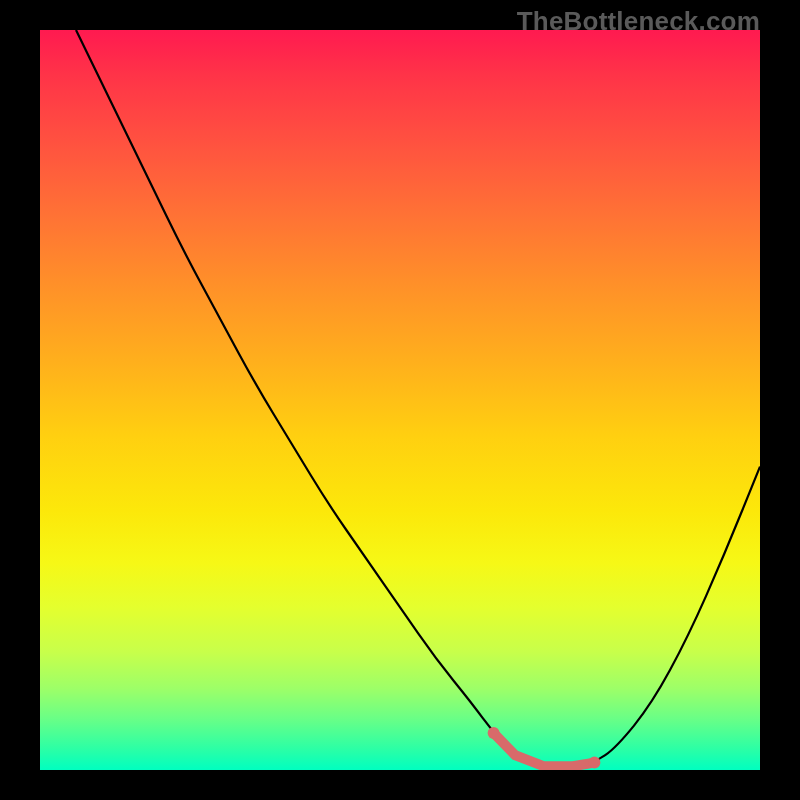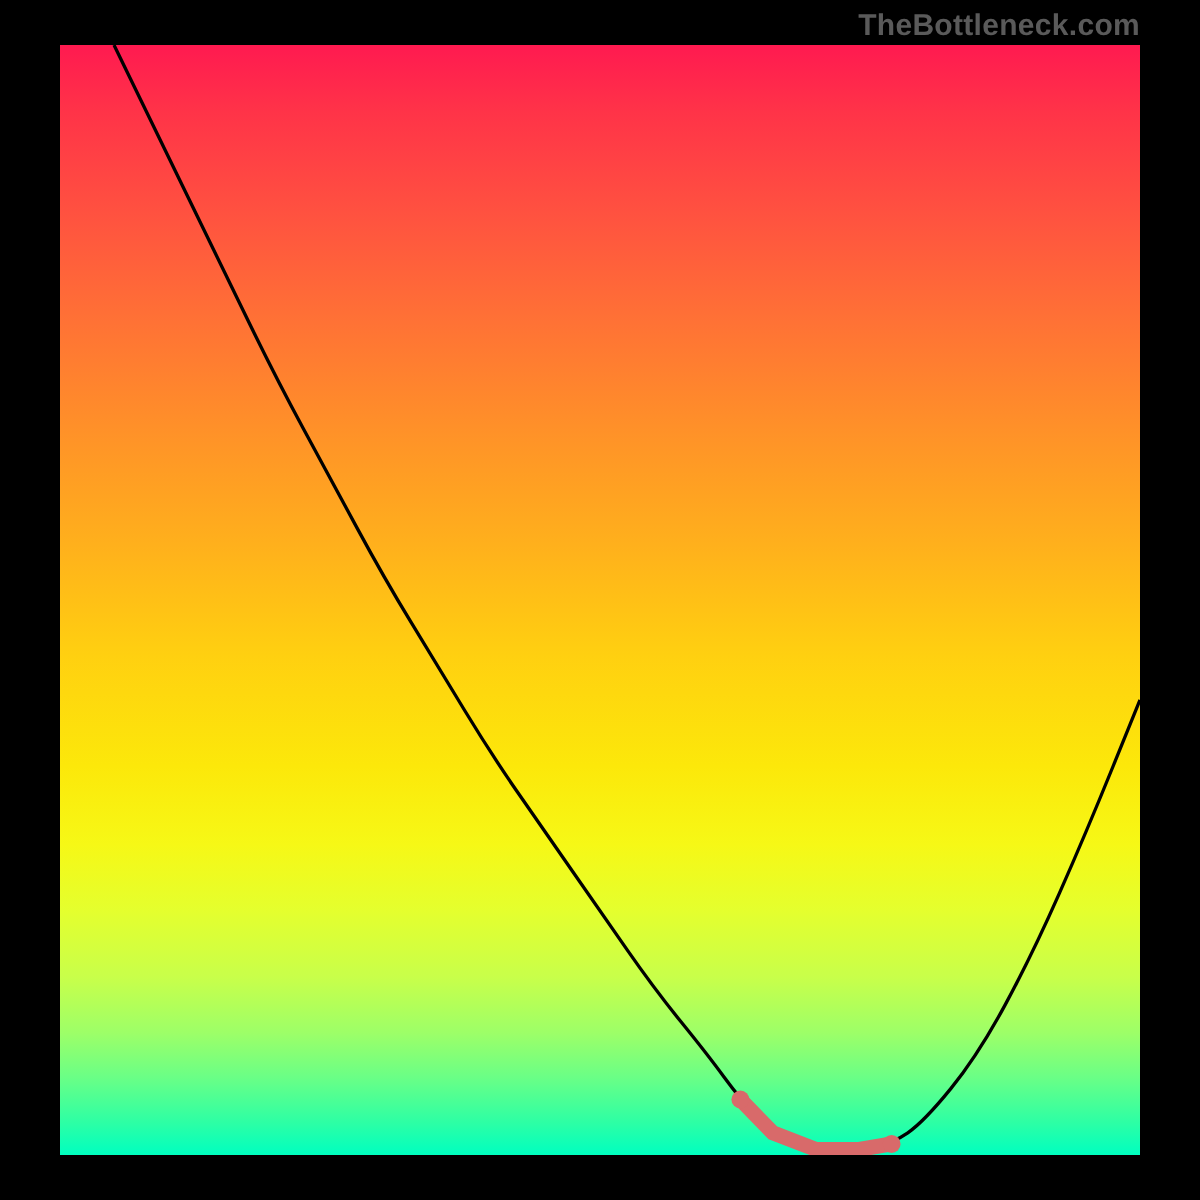--- a/index.html
+++ b/index.html
@@ -37,21 +37,21 @@
       #9dff68 89%,
       #6aff86 93%,
       #2effa4 97%,
       #00ffc0 100%);
   }
   .attrib {
     position: absolute;
     top: 6px;
     right: 40px;
     color: #5a5a5a;
-    font-size: 20px;
+    font-size: 26px;
     font-weight: bold;
     letter-spacing: 0.2px;
   }
   svg.curve {
     position: absolute;
     left: 0;
     top: 0;
     width: 720px;
     height: 740px;
   }

